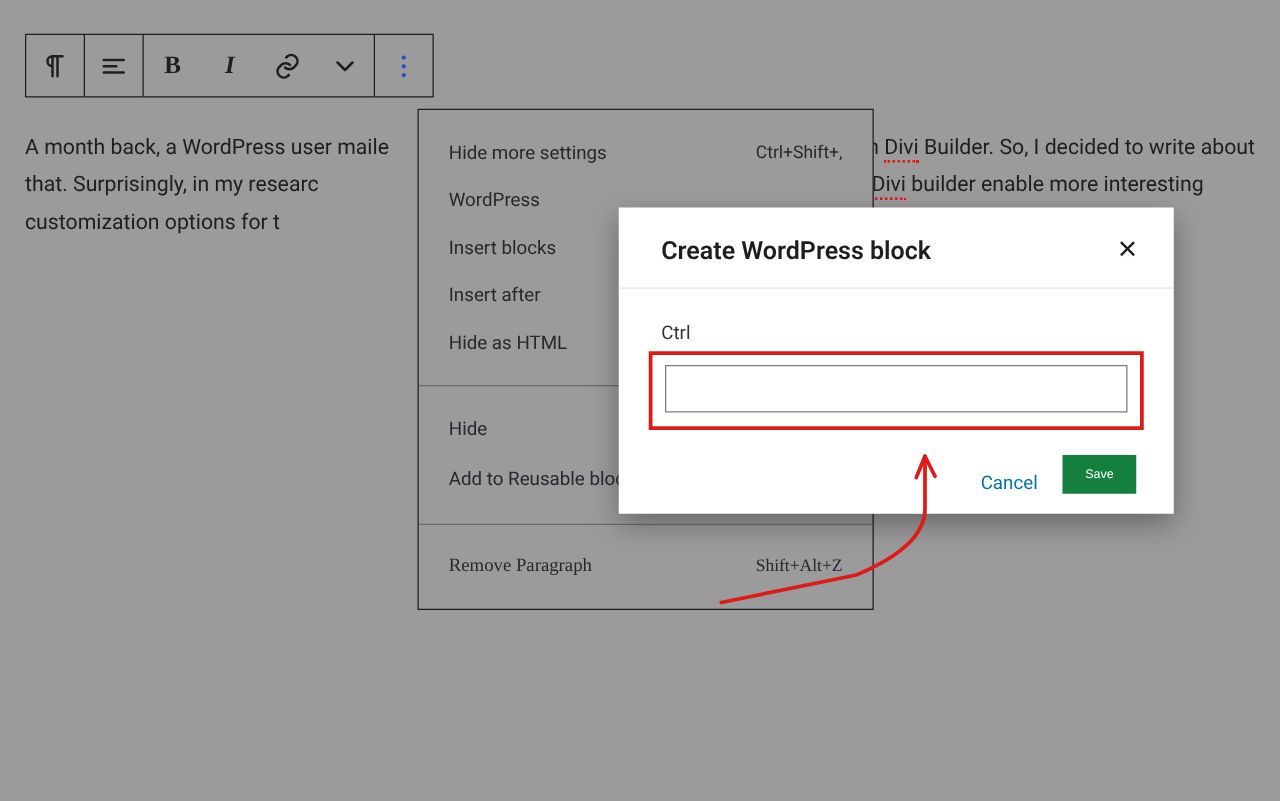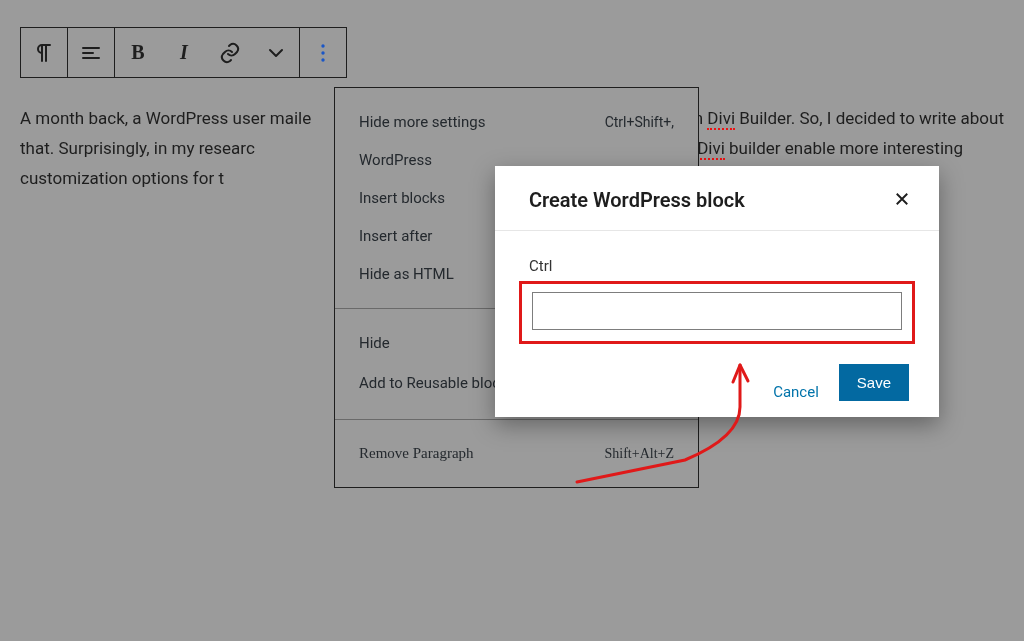--- a/index.html
+++ b/index.html
@@ -116,24 +116,24 @@
   }
   .modal-actions {
     display: flex;
     justify-content: flex-end;
     align-items: flex-end;
     gap: 20px;
     padding: 12px 30px 16px;
   }
   .link-btn { color: #0073aa; cursor: pointer; font-size: 15px; }
   .save-btn {
-    background: #0369a1;
+    background: #15803d;
     color: #fff;
     padding: 10px 18px;
-    font-size: 15px;
+    font-size: 10px;
     cursor: pointer;
     border: none;
   }
 
   
   .arrow-svg {
     position: absolute;
     top: 352px;
     left: 565px;
     width: 190px;

